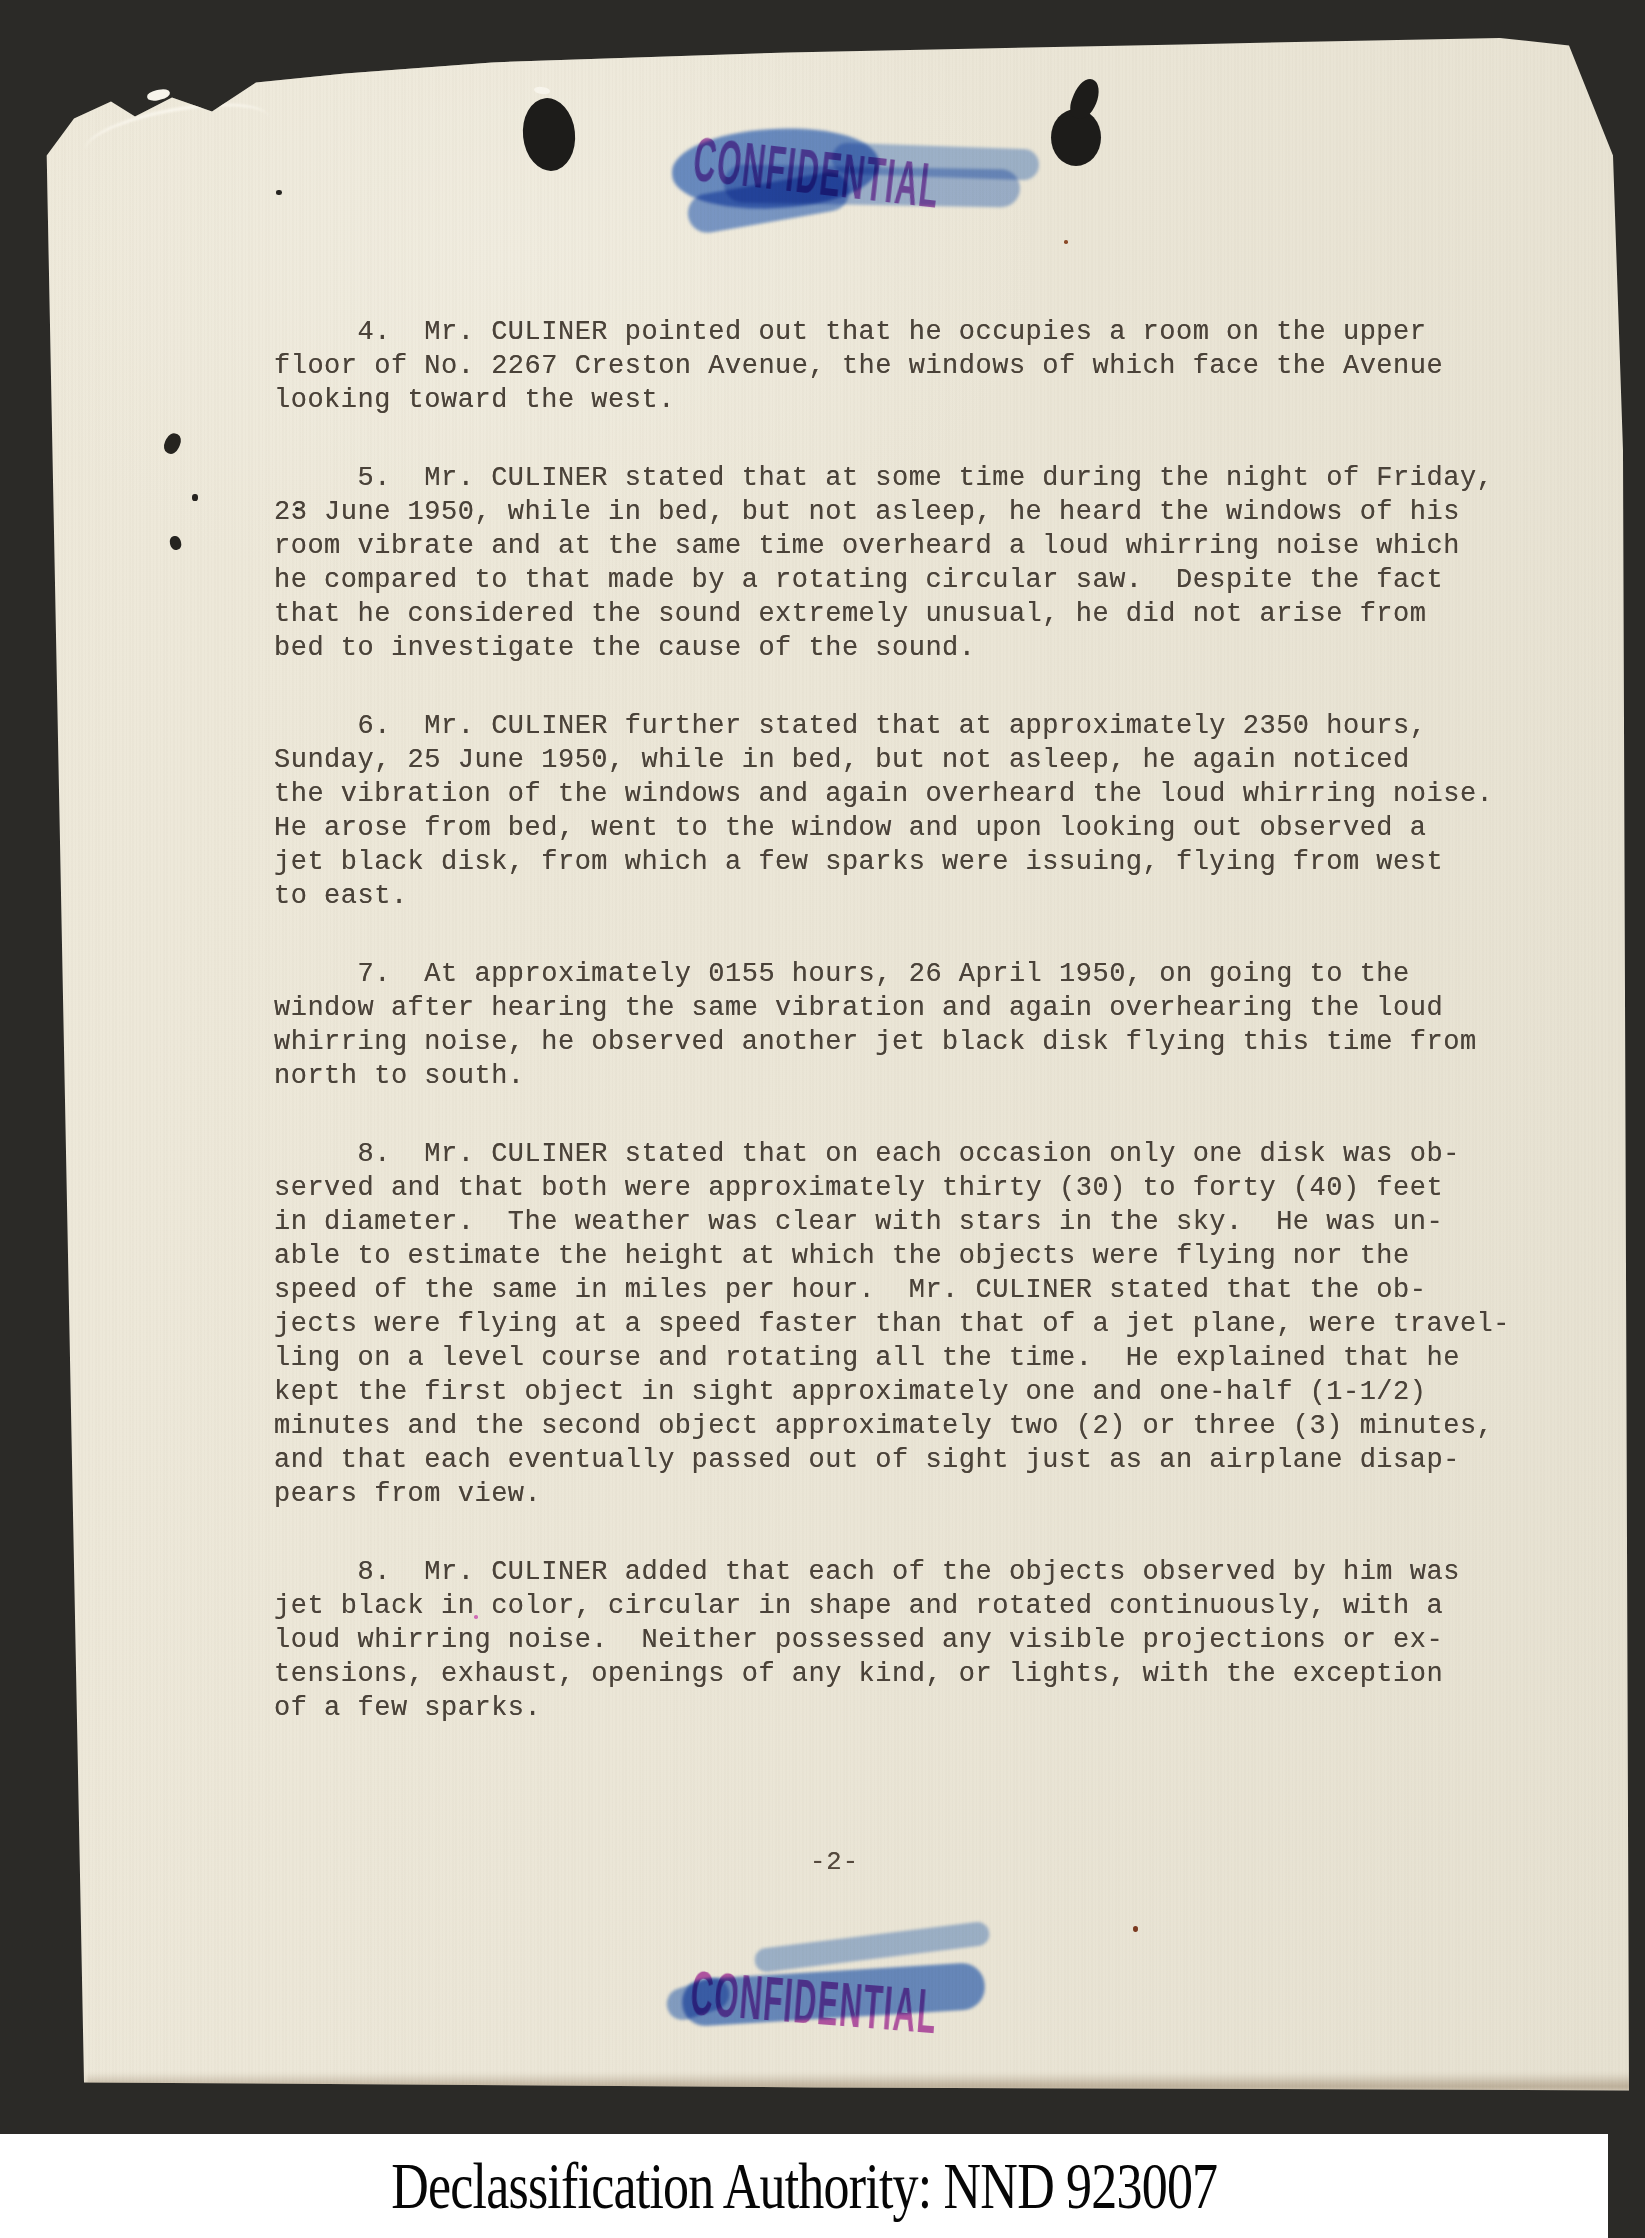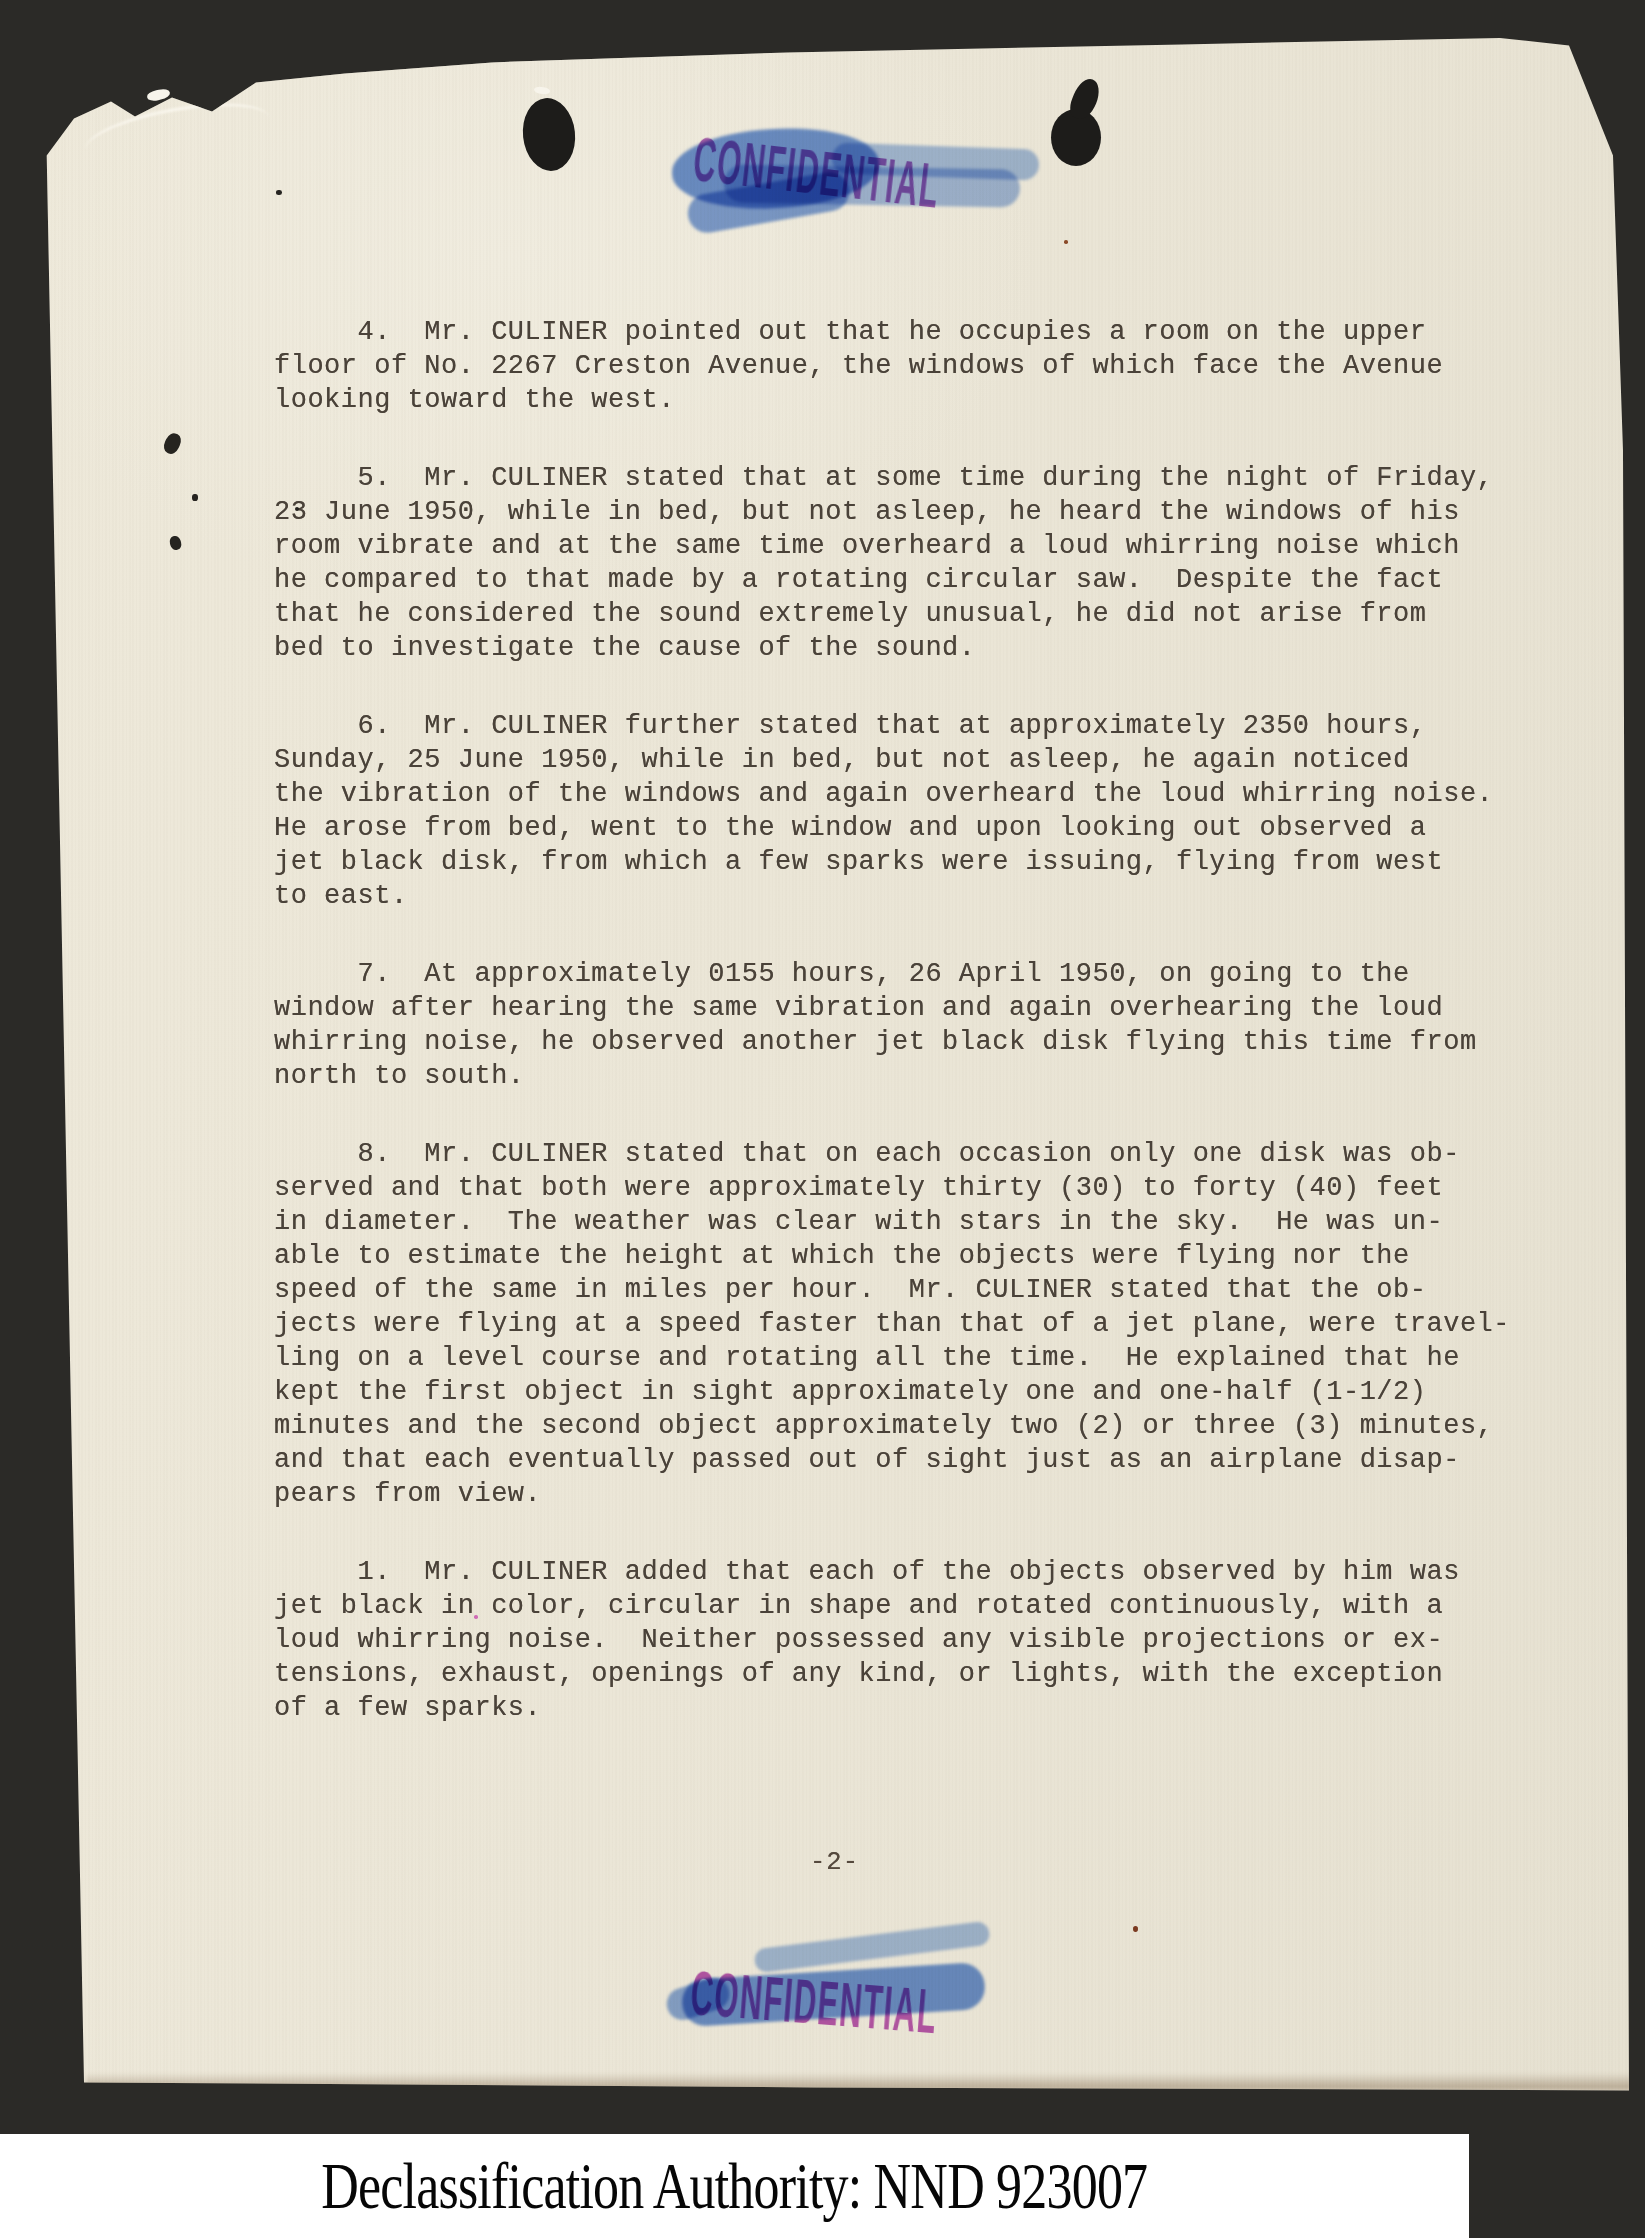--- a/index.html
+++ b/index.html
@@ -61,21 +61,21 @@
   .sp2{left:192px;top:494px;width:5.9px;height:6.9px;}
   .sp3{left:170px;top:536px;width:10.8px;height:13.8px;transform:rotate(-15deg);}
   .sp4{left:295px;top:507px;width:4.4px;height:4.4px;}
   .sp5{left:276px;top:190px;width:5.9px;height:4.9px;}
   .sp6{left:1133px;top:1926px;width:5.4px;height:6.4px;background:#7a3a20;}
   .sp7{left:1064px;top:240px;width:3.9px;height:3.9px;background:#8a4a28;}
   .sp8{left:147px;top:90px;width:22.7px;height:9.9px;background:#f7f4eb;transform:rotate(-12deg);}
   .sp9{left:534px;top:87px;width:15.8px;height:7.4px;background:#f7f4eb;transform:rotate(8deg);}
   .sp10{left:474px;top:1615px;width:3.9px;height:3.9px;background:#cf6cb5;}
   
-  #footer{position:absolute;left:0;top:2134px;width:1469px;height:105px;background:#ffffff;
+  #footer{position:absolute;left:0;top:2134px;width:1608px;height:105px;background:#ffffff;
     display:flex;align-items:center;justify-content:center;}
   #footer span{font-family:"Liberation Serif",serif;font-size:65px;color:#060606;
     letter-spacing:-1px;transform:scaleX(.8);white-space:nowrap;}
 </style>
 </head>
 <body>
 
 <div id="scan">
 
   <div id="paper">
@@ -107,21 +107,21 @@
 served and that both were approximately thirty (30) to forty (40) feet
 in diameter.  The weather was clear with stars in the sky.  He was un-
 able to estimate the height at which the objects were flying nor the
 speed of the same in miles per hour.  Mr. CULINER stated that the ob-
 jects were flying at a speed faster than that of a jet plane, were travel-
 ling on a level course and rotating all the time.  He explained that he
 kept the first object in sight approximately one and one-half (1-1/2)
 minutes and the second object approximately two (2) or three (3) minutes,
 and that each eventually passed out of sight just as an airplane disap-
 pears from view.</p>
-    <p>     1.  Mr. CULINER added that each of the objects observed by him was
+    <p>     8.  Mr. CULINER added that each of the objects observed by him was
 jet black in color, circular in shape and rotated continuously, with a
 loud whirring noise.  Neither possessed any visible projections or ex-
 tensions, exhaust, openings of any kind, or lights, with the exception
 of a few sparks.</p>
   </div>
 
   <div id="pagenum">-2-</div>
 
   <div id="stamp-top" class="stamp">
     <span class="stamp-inner">CONFIDENTIAL</span>

